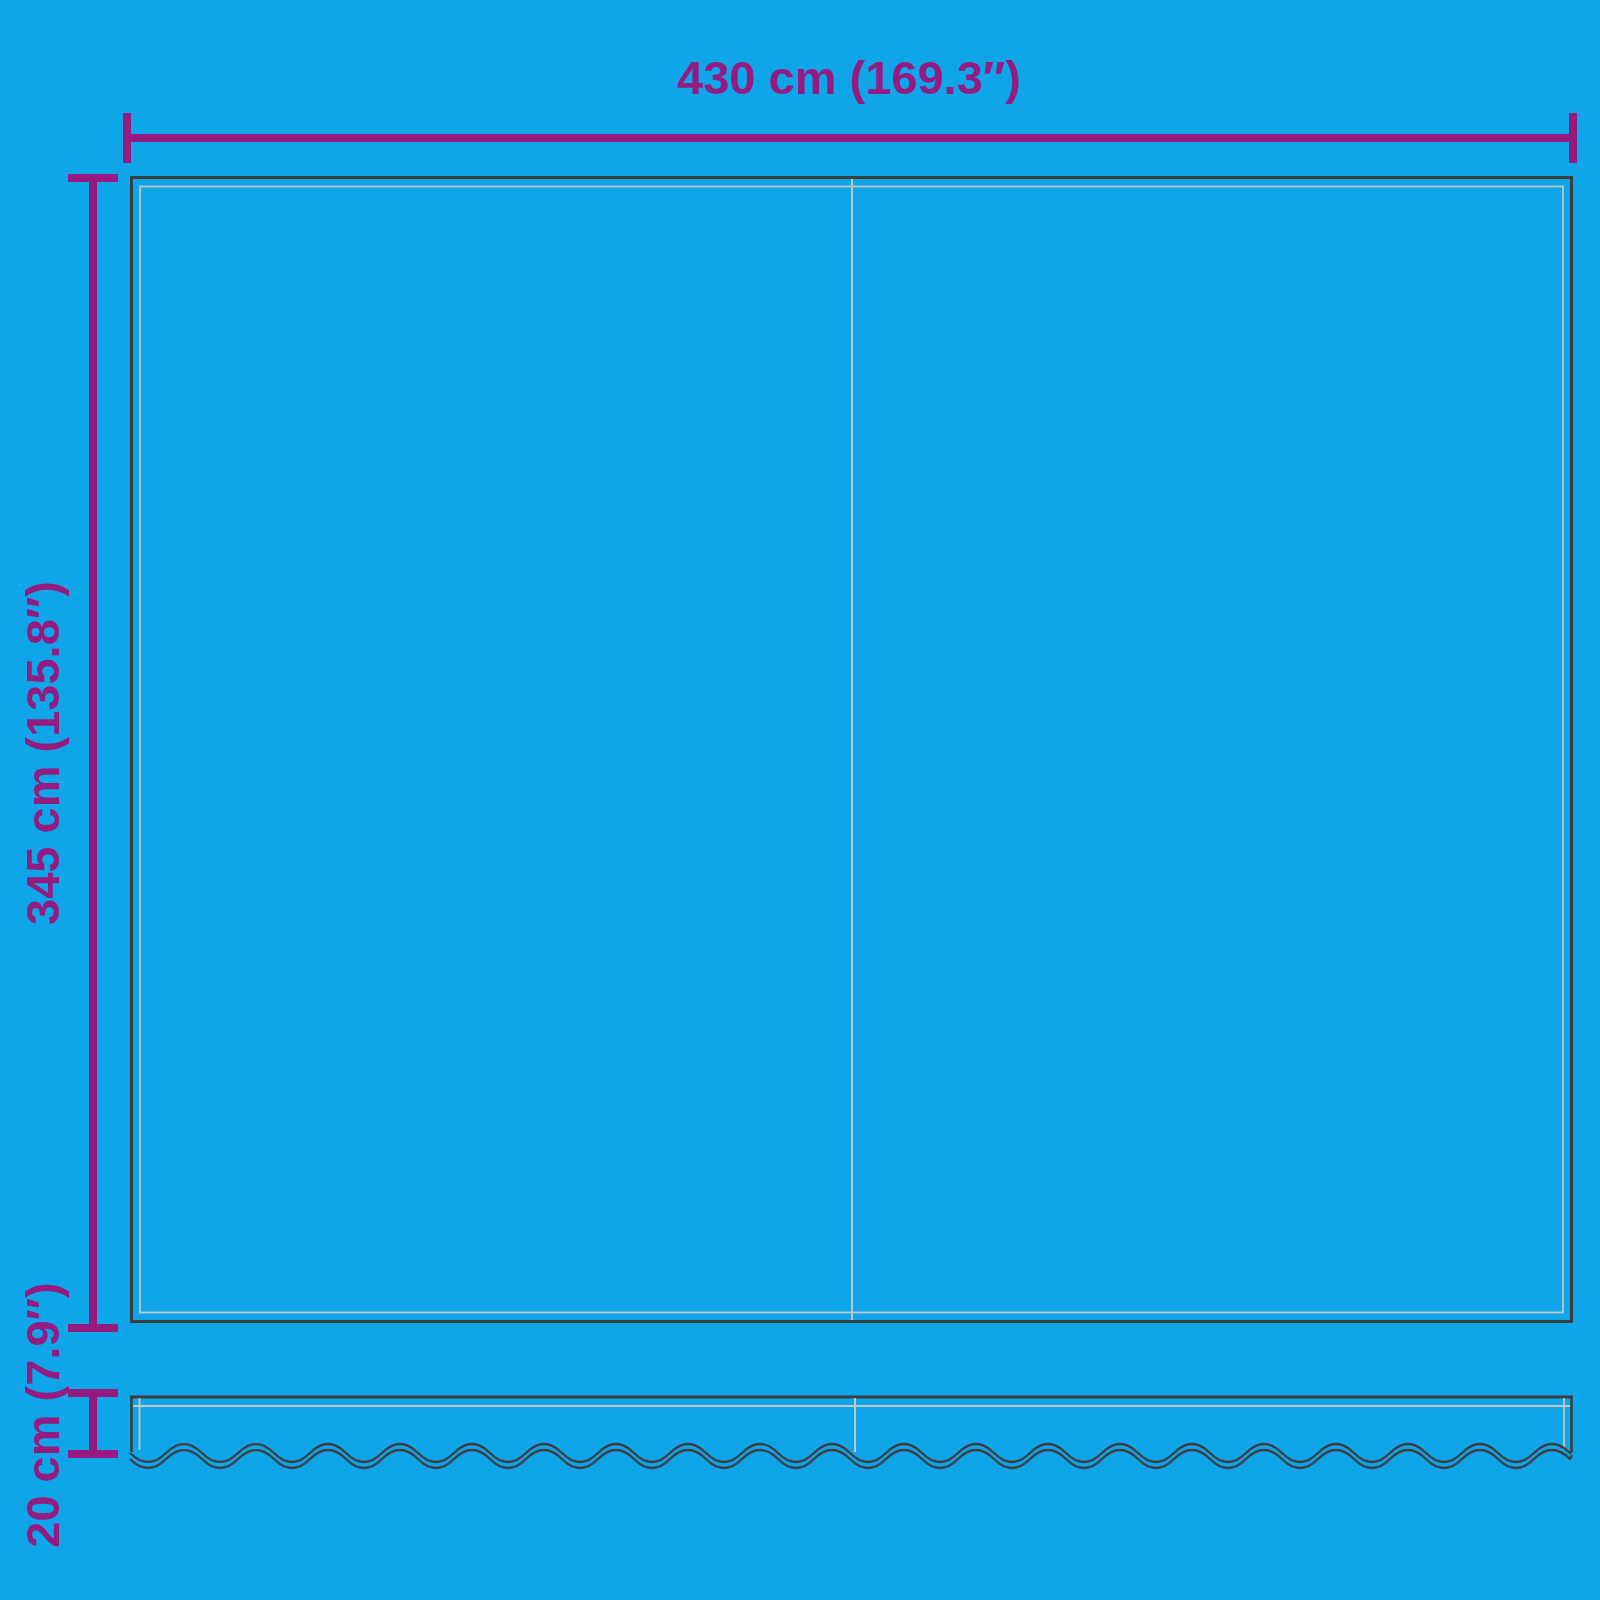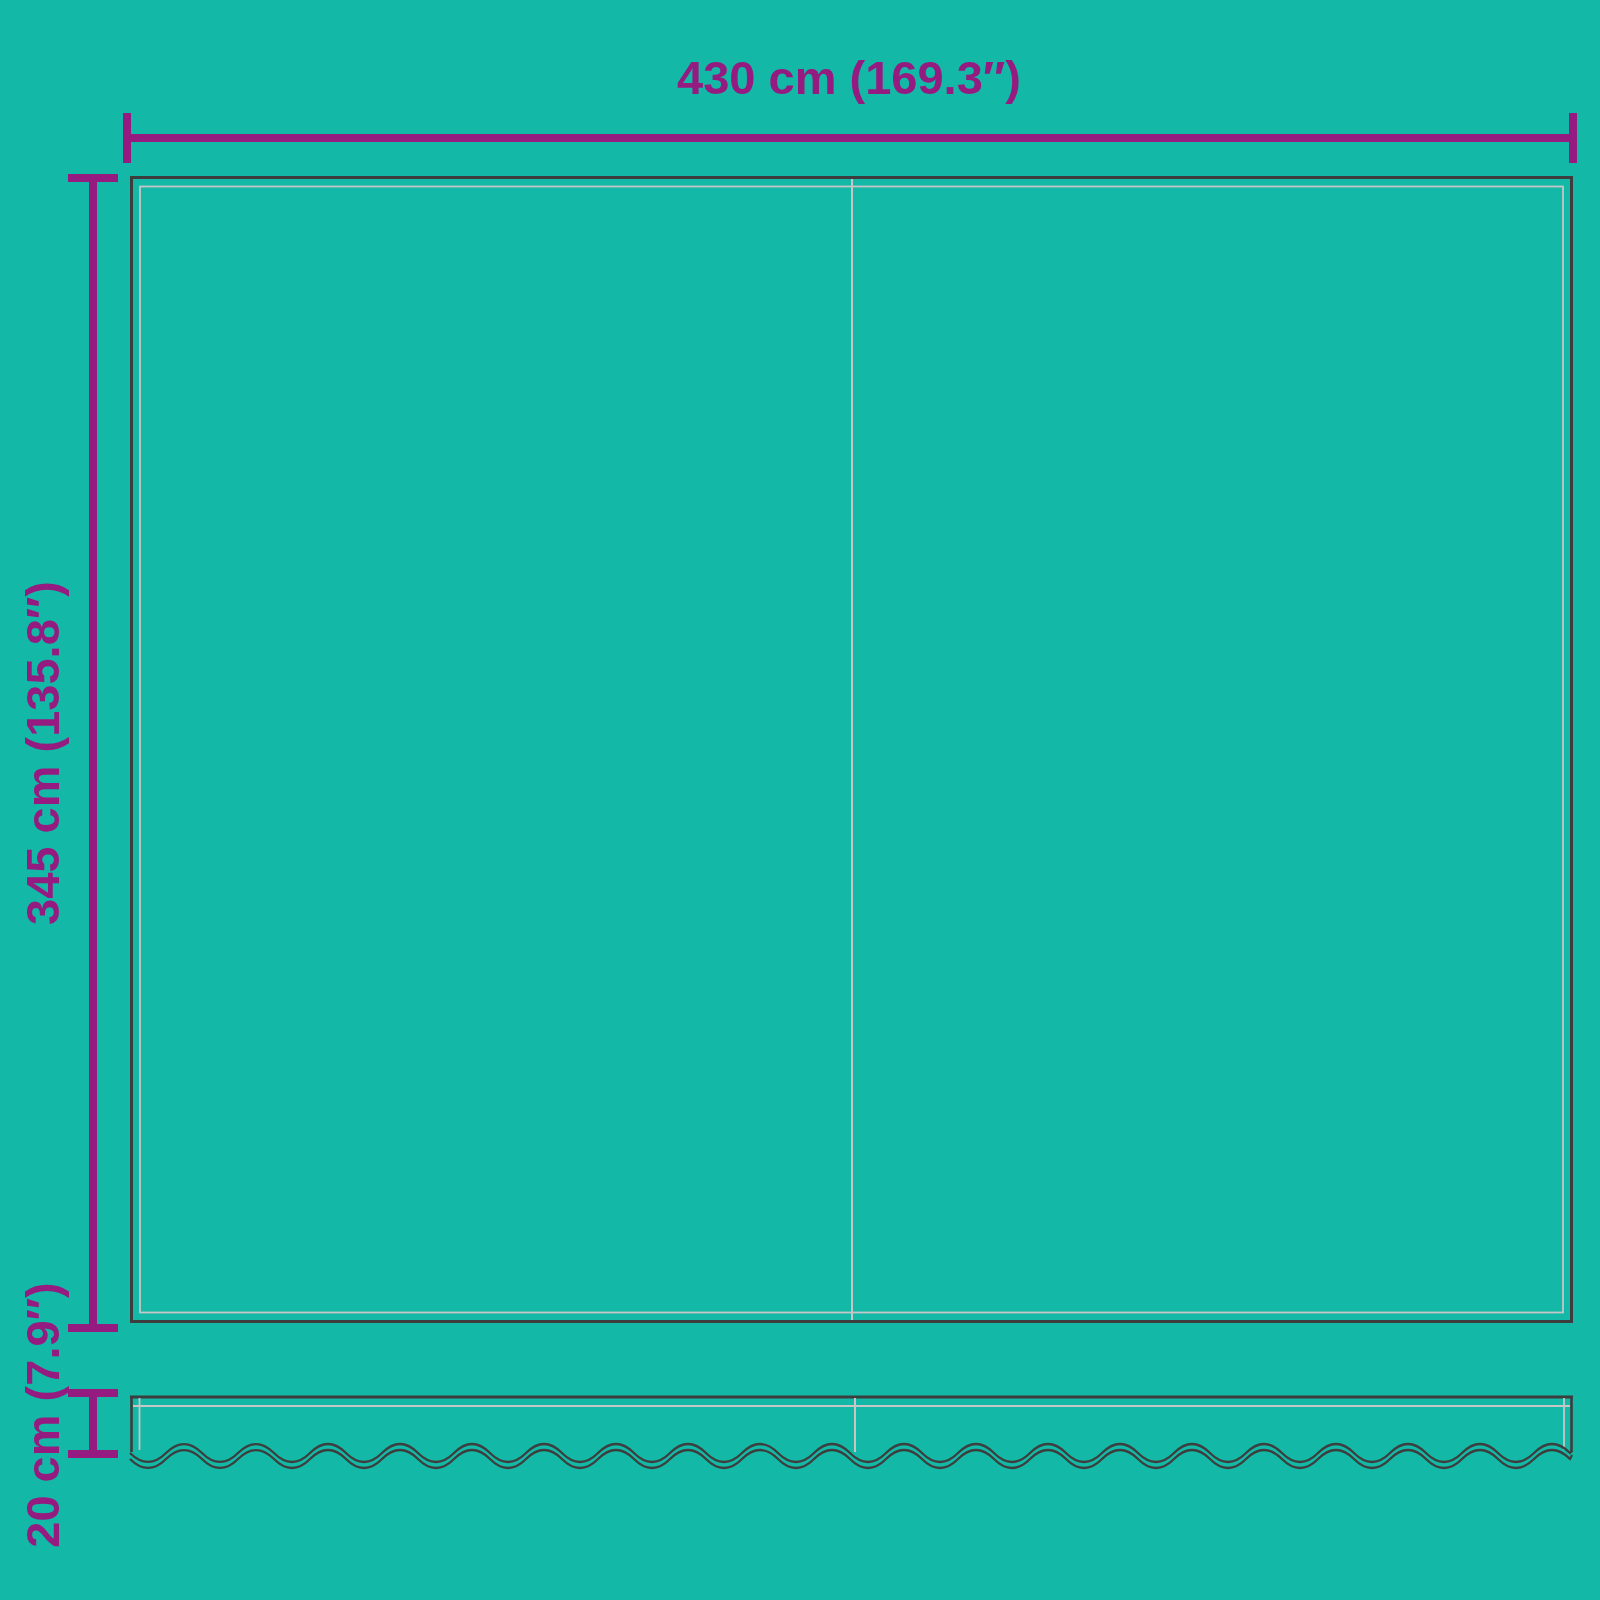--- a/index.html
+++ b/index.html
@@ -5,21 +5,21 @@
   html, body {
     margin: 0;
     padding: 0;
     background: #ffffff;
     font-family: "Liberation Sans", sans-serif;
   }
   .canvas {
     position: relative;
     width: 1600px;
     height: 1600px;
-    background: #14b8a6;
+    background: #0ea5e9;
     overflow: hidden;
   }
   svg { display: block; }
   text {
     font-family: "Liberation Sans", "DejaVu Sans", sans-serif;
     font-weight: 700;
     font-size: 47px;
   }
 </style>
 </head>

